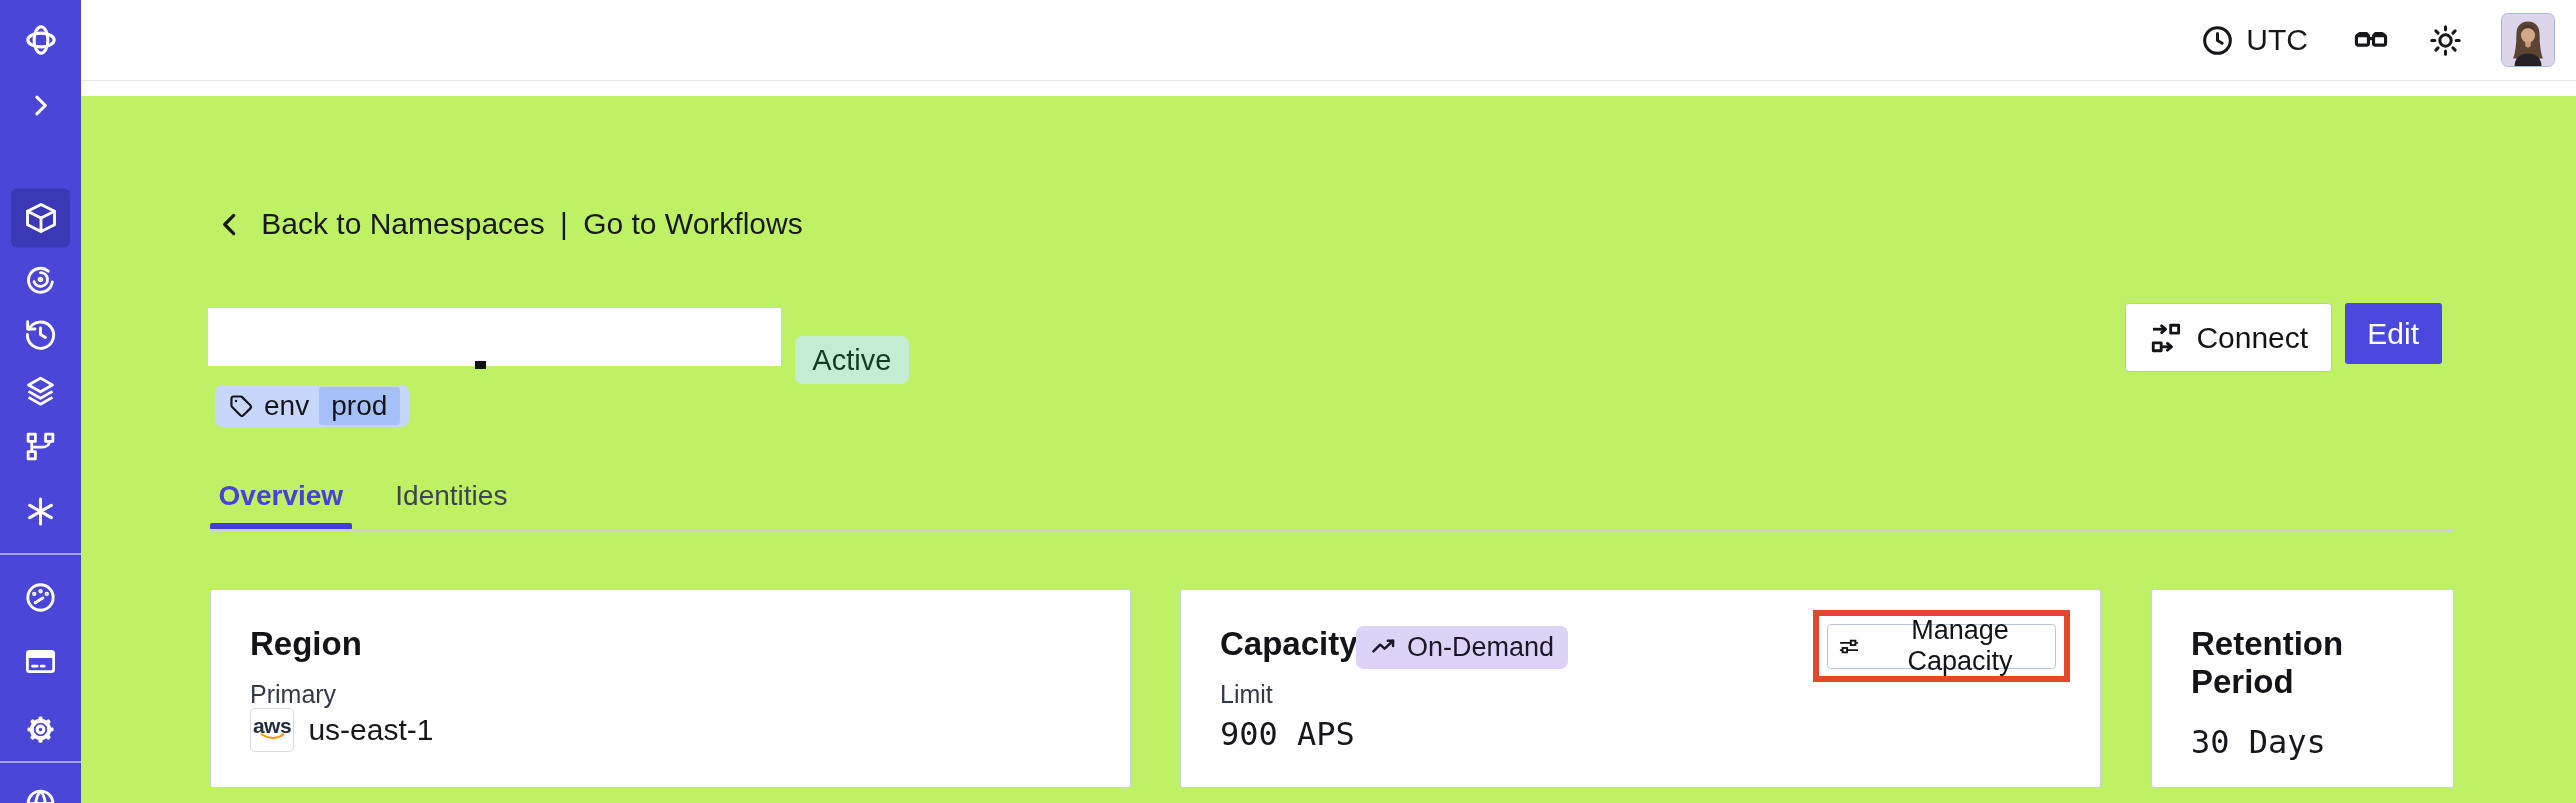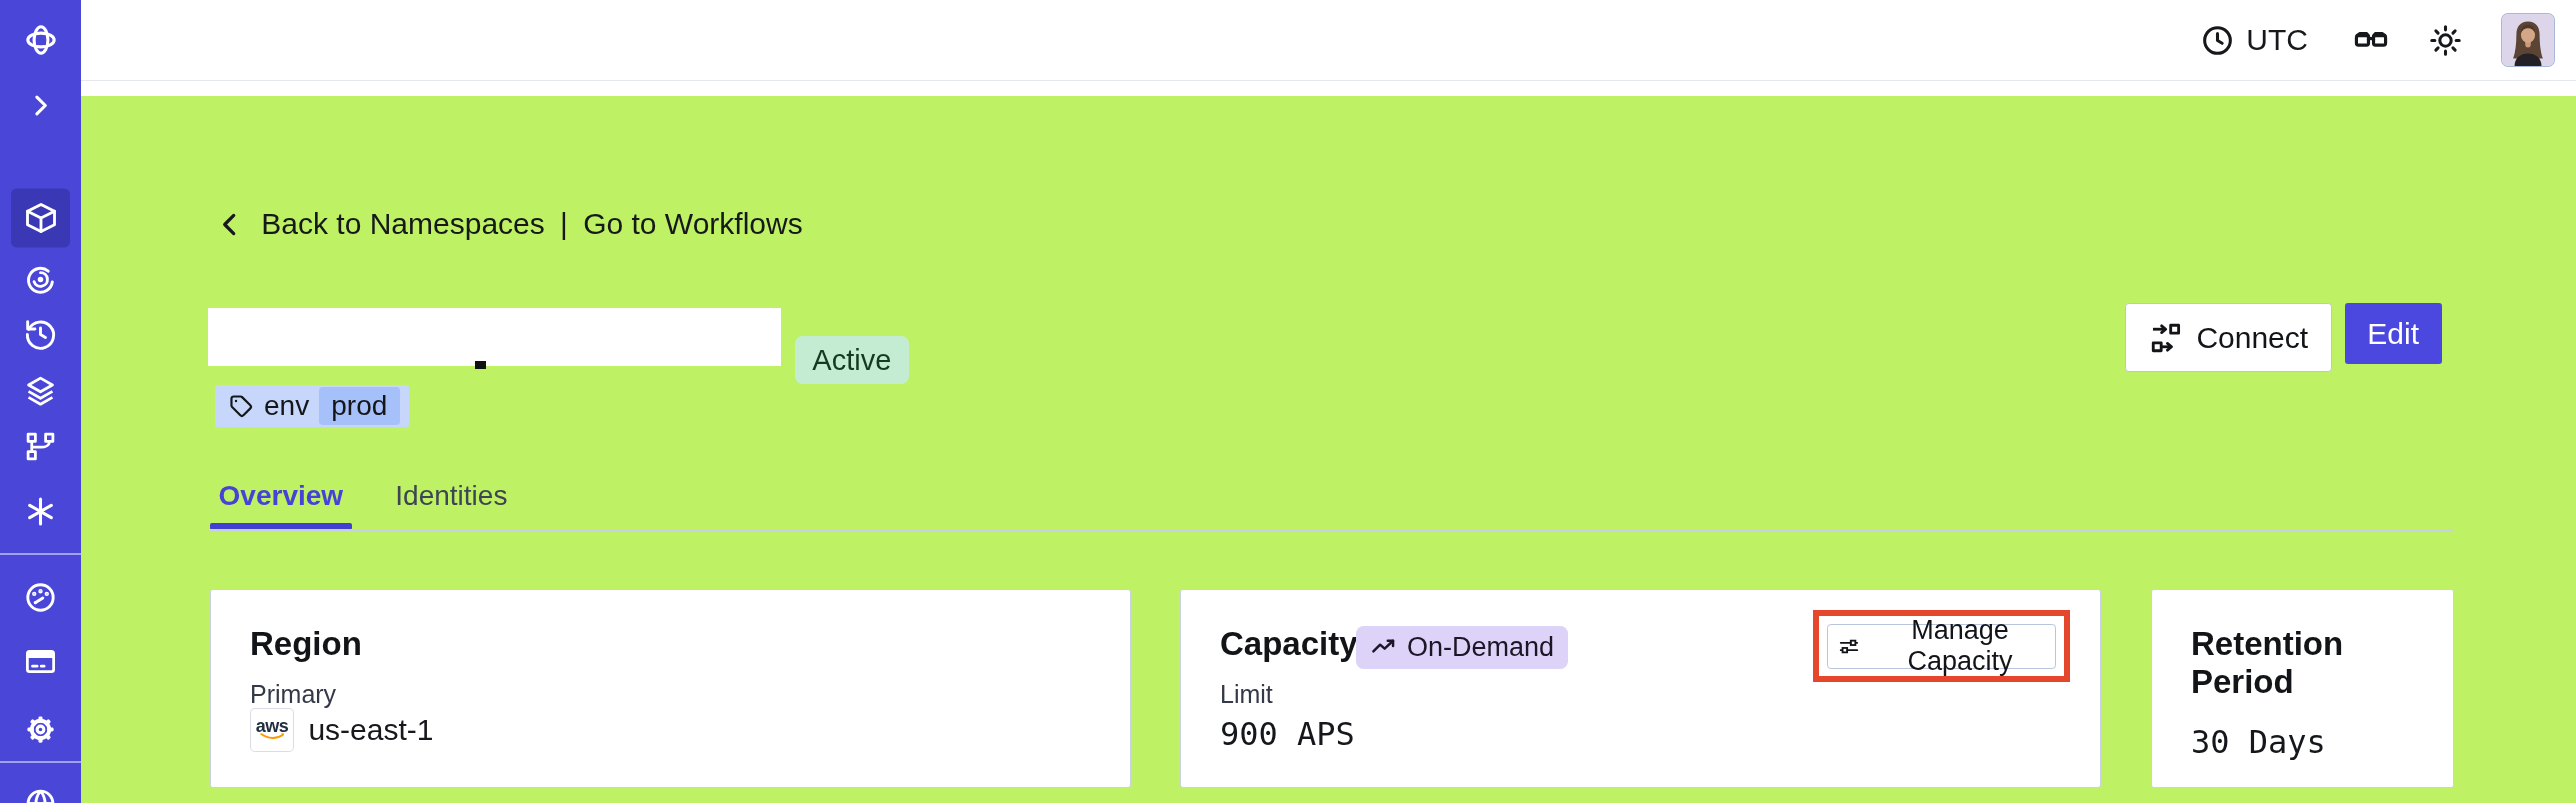--- a/index.html
+++ b/index.html
@@ -40,21 +40,21 @@
   .badge-active{position:absolute;left:714px;top:240px;height:48px;padding:0 17.3px;border-radius:7.7px;
           display:flex;align-items:center;font-size:29px;font-weight:500;}
 
   .actions{position:absolute;left:2044px;top:207px;display:flex;gap:12.5px;}
   .btn-connect{height:69px;padding:0 23px;background:#fff;border:1.9px solid #b9c4de;border-radius:3.8px;
           display:flex;align-items:center;gap:13.4px;font-size:30px;font-weight:500;color:#121418;
           font-family:inherit;cursor:pointer;box-sizing:border-box;}
   .btn-edit{height:61px;width:97px;border:none;border-radius:2.9px;font-size:30px;font-weight:500;
           color:#fff;font-family:inherit;cursor:pointer;}
 
-  .tag-chip{position:absolute;left:134px;top:289px;height:42px;border-radius:2px;display:flex;
+  .tag-chip{position:absolute;left:134px;top:289px;height:42px;border-radius:7px;display:flex;
           align-items:center;padding:0 9.6px 0 13.4px;gap:9.6px;font-size:28px;color:#15161a;cursor:pointer;}
   .tag-inner{border-radius:3.8px;padding:2.9px 12.5px;font-size:28px;}
 
   .tabs{position:absolute;left:129px;top:384px;display:flex;}
   .tab{position:relative;padding:0 8.6px;height:50px;display:flex;align-items:flex-start;
        font-size:28px;background:none;border:none;font-family:inherit;cursor:pointer;}
   .tab + .tab{margin-left:35px;}
   .tab.active{font-weight:600;}
   .tab.active .tab-indicator{content:"";position:absolute;left:0;bottom:0;width:100%;height:6.7px;
        border-radius:1.9px;}
@@ -68,21 +68,21 @@
   .mono-value{position:absolute;left:39px;top:125px;font-size:32px;color:#15171c;
         font-family:"DejaVu Sans Mono",monospace;}
 
   .btn-card{height:48px;background:#fff;border:1.9px solid #b9c4de;border-radius:3.8px;display:flex;
         align-items:center;gap:11.5px;font-size:27px;font-weight:500;color:#121418;font-family:inherit;
         cursor:pointer;padding:0 17.3px;box-sizing:border-box;}
 
   .region-value{position:absolute;left:39px;top:118px;display:flex;align-items:center;gap:14.4px;}
   .aws-badge{width:44px;height:44px;background:#fff;border:1.9px solid #d9dce5;border-radius:4.8px;
         box-sizing:border-box;display:flex;flex-direction:column;align-items:center;justify-content:center;}
-  .aws-word{font-size:18px;font-weight:700;letter-spacing:-0.5px;color:#232f3e;line-height:14.4px;}
+  .aws-word{font-size:21px;font-weight:700;letter-spacing:-0.5px;color:#232f3e;line-height:14.4px;}
   .region-name{font-size:30px;color:#17181c;}
 
   .badge-ondemand{position:absolute;left:175px;top:36px;height:43px;border-radius:7.7px;padding:0 14.4px;
         display:flex;align-items:center;gap:9.6px;font-size:27px;font-weight:500;color:#1c1626;}
 
   .annotation{position:absolute;left:632px;top:20px;width:245px;height:60px;border-style:solid;
         border-width:6.7px;box-sizing:content-box;display:flex;align-items:center;justify-content:center;}
   .annotation .btn-card{width:229px;height:45px;justify-content:center;padding:0 9.6px;gap:15px;}
 </style>
 </head>

